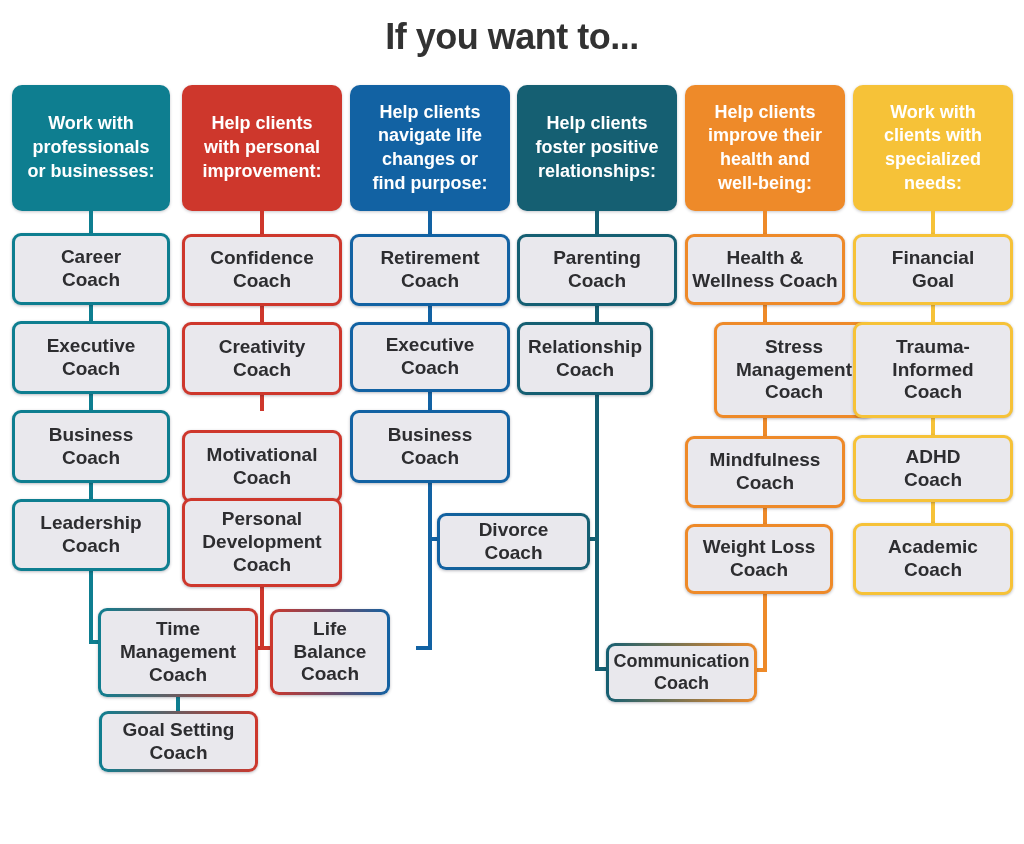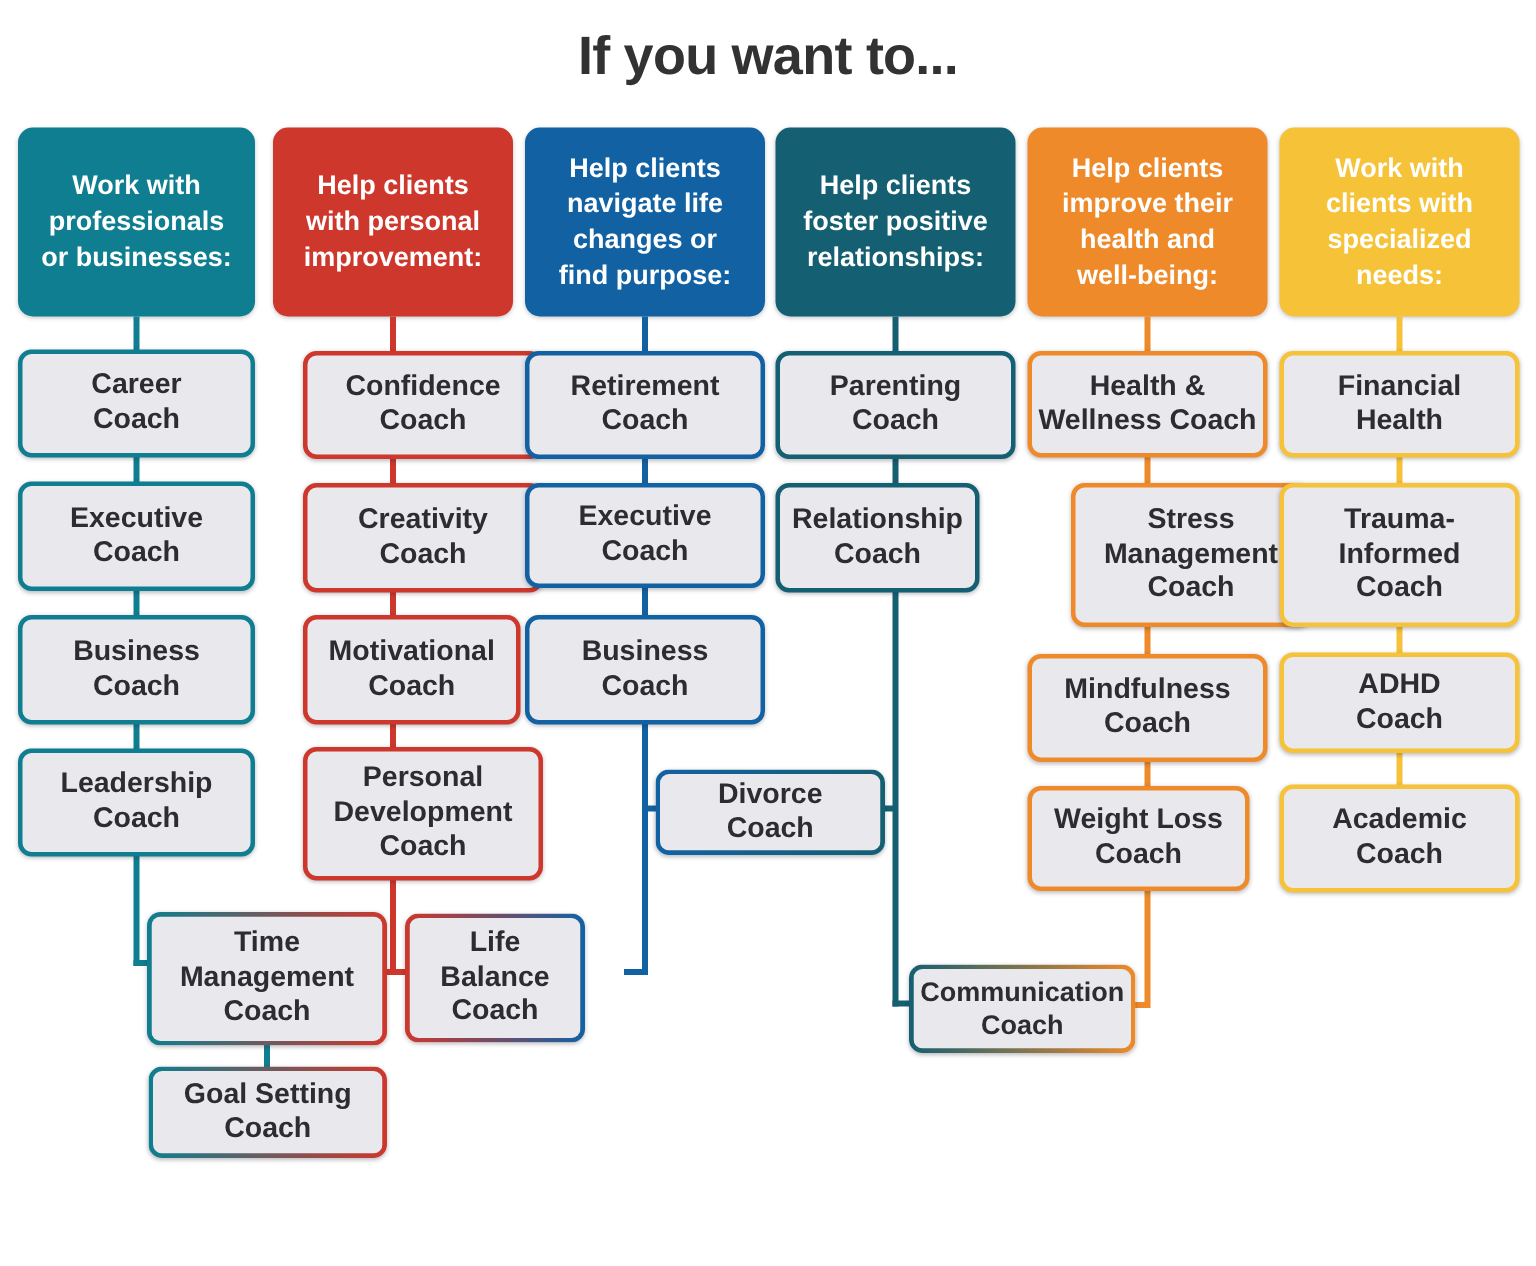--- a/index.html
+++ b/index.html
@@ -29,21 +29,21 @@
   .box {
     position:absolute; box-sizing:border-box;
     background:var(--fill); border:3px solid var(--ink); border-radius:9px;
     display:flex; align-items:center; justify-content:center;
     text-align:center; white-space:pre-line; padding:2px;
     font-weight:bold; font-size:19px; line-height:1.2; color:var(--ink);
     box-shadow:0 1px 3px rgba(30,30,50,.3);
   }
   .fs18 { font-size:18px; }
   .b-teal   { border-color:var(--teal); }
-  .b-red    { border-color:var(--red);margin-left:20px; }
+  .b-red    { border-color:var(--red); }
   .b-blue   { border-color:var(--blue); }
   .b-dteal  { border-color:var(--dteal); }
   .b-orange { border-color:var(--orange); }
   .b-yellow { border-color:var(--yellow); }
   .grad {
     border-color:transparent;
     background:
       linear-gradient(var(--fill),var(--fill)) padding-box,
       linear-gradient(90deg,var(--gl),var(--gr)) border-box;
   }
@@ -124,21 +124,21 @@
 Coach</div>
   <div class="box b-teal" style="left:12px;top:410px;width:158px;height:73px">Business
 Coach</div>
   <div class="box b-teal" style="left:12px;top:499px;width:158px;height:72px">Leadership
 Coach</div>
 
   <div class="box b-red" style="left:182px;top:234px;width:160px;height:72px">Confidence
 Coach</div>
   <div class="box b-red" style="left:182px;top:322px;width:160px;height:73px">Creativity
 Coach</div>
-  <div class="box b-red" style="left:182px;top:410px;width:145px;height:73px">Motivational
+  <div class="box b-red" style="left:182px;top:430px;width:160px;height:73px">Motivational
 Coach</div>
   <div class="box b-red" style="left:182px;top:498px;width:160px;height:89px">Personal
 Development
 Coach</div>
 
   <div class="box b-blue" style="left:350px;top:234px;width:160px;height:72px">Retirement
 Coach</div>
   <div class="box b-blue" style="left:350px;top:322px;width:160px;height:70px">Executive
 Coach</div>
   <div class="box b-blue" style="left:350px;top:410px;width:160px;height:73px">Business
@@ -153,21 +153,21 @@
 Wellness Coach</div>
   <div class="box b-orange" style="left:714px;top:322px;width:160px;height:96px">Stress
 Management
 Coach</div>
   <div class="box b-orange" style="left:685px;top:436px;width:160px;height:72px">Mindfulness
 Coach</div>
   <div class="box b-orange" style="left:685px;top:524px;width:148px;height:70px">Weight Loss
 Coach</div>
 
   <div class="box b-yellow" style="left:853px;top:234px;width:160px;height:71px">Financial
-Health</div>
+Goal</div>
   <div class="box b-yellow" style="left:853px;top:322px;width:160px;height:96px">Trauma-
 Informed
 Coach</div>
   <div class="box b-yellow" style="left:853px;top:435px;width:160px;height:67px">ADHD
 Coach</div>
   <div class="box b-yellow" style="left:853px;top:523px;width:160px;height:72px">Academic
 Coach</div>
 
   <div class="box grad" style="--gl:var(--blue);--gr:var(--dteal);left:437px;top:513px;width:153px;height:57px">Divorce
 Coach</div>

